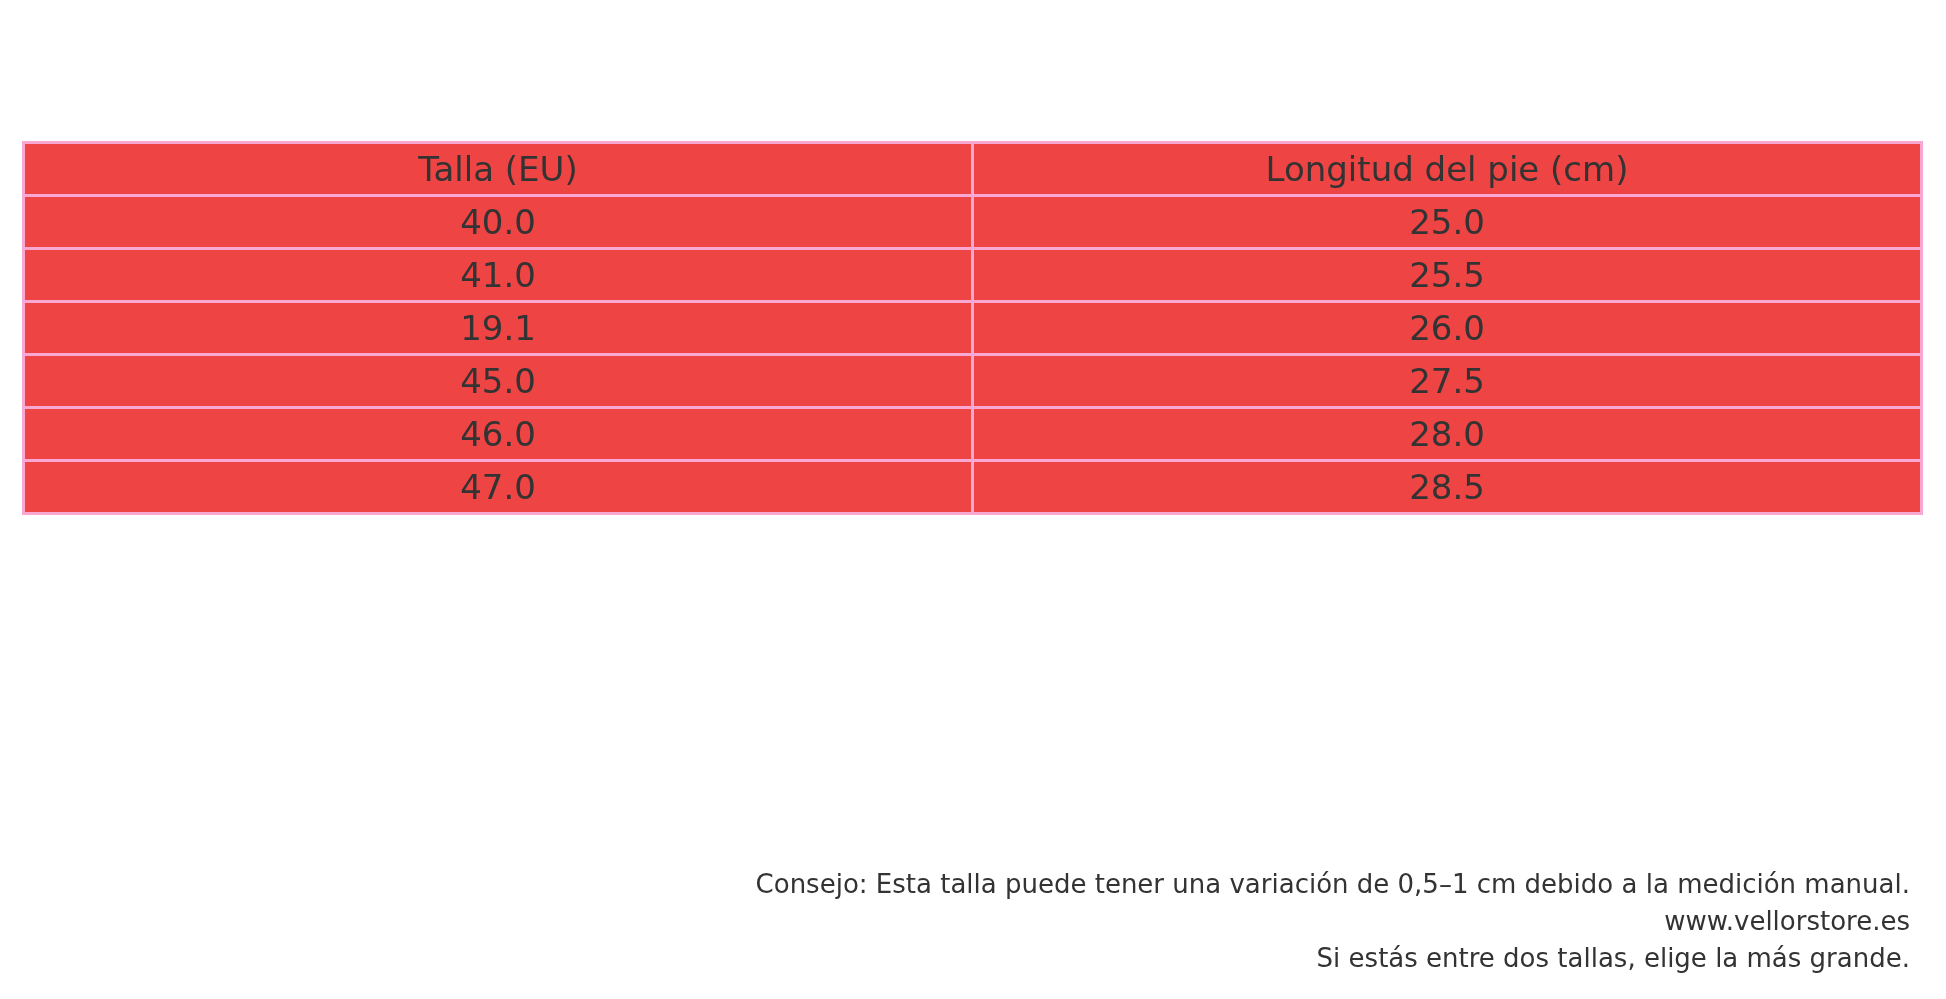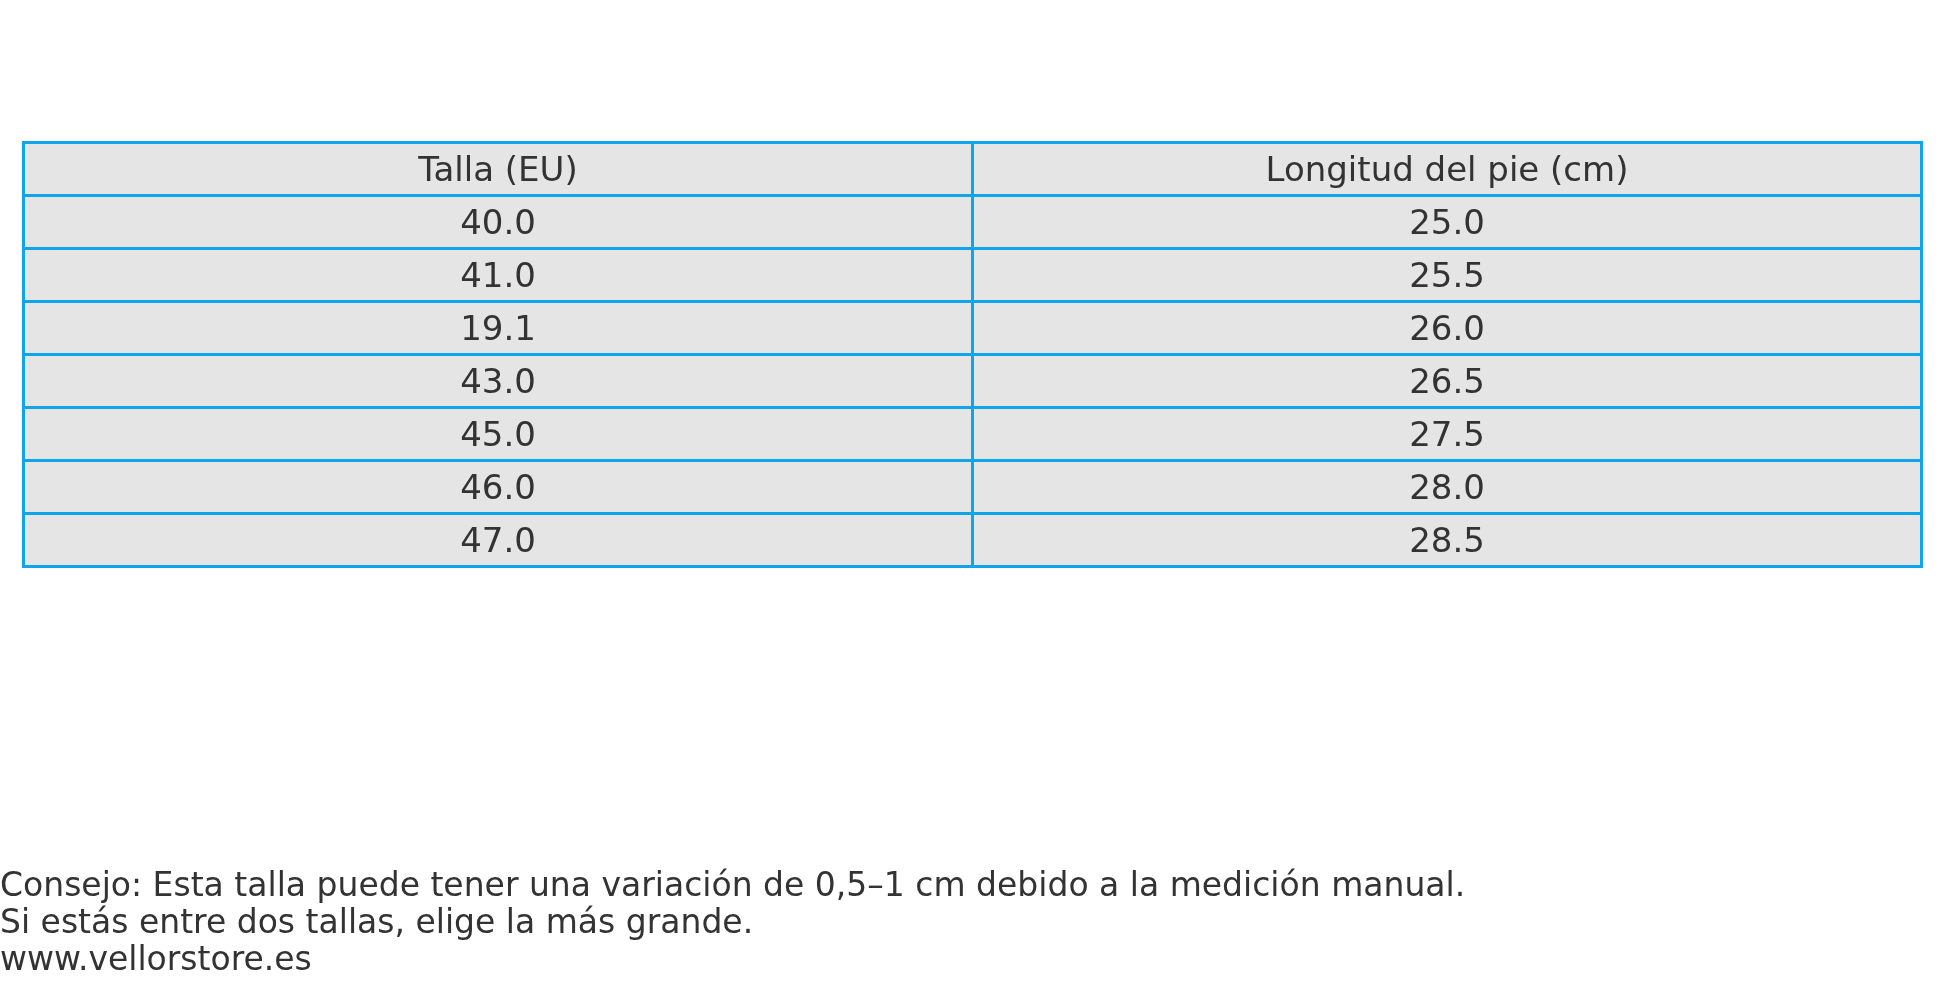--- a/index.html
+++ b/index.html
@@ -18,37 +18,37 @@
   table.size-table {
     position: absolute;
     left: 22px;
     top: 141px;
     width: 1901px;
     border-collapse: collapse;
     table-layout: fixed;
   }
   table.size-table th,
   table.size-table td {
-    border: 3px solid #0ea5e9;
+    border: 3px solid #f9a8d4;
     height: 50px;
     padding: 0;
     text-align: center;
     vertical-align: middle;
     font-size: 34px;
     font-weight: 400;
     color: #333333;
-    background: #e5e5e5;
+    background: #ef4444;
   }
   .footer-note {
     position: absolute;
     left: 0;
     top: 866px;
     width: 1910px;
-    text-align: left;
-    font-size: 33px;
+    text-align: right;
+    font-size: 26px;
     color: #333333;
   }
   .footer-note .note-line {
     line-height: 37px;
     white-space: nowrap;
   }
 </style>
 </head>
 <body>
 
@@ -66,35 +66,31 @@
       </tr>
       <tr>
         <td>41.0</td>
         <td>25.5</td>
       </tr>
       <tr>
         <td>19.1</td>
         <td>26.0</td>
       </tr>
       <tr>
-        <td>43.0</td>
-        <td>26.5</td>
-      </tr>
-      <tr>
         <td>45.0</td>
         <td>27.5</td>
       </tr>
       <tr>
         <td>46.0</td>
         <td>28.0</td>
       </tr>
       <tr>
         <td>47.0</td>
         <td>28.5</td>
       </tr>
     </tbody>
 </table>
 
 <div class="footer-note">
   <div class="note-line">Consejo: Esta talla puede tener una variación de 0,5–1 cm debido a la medición manual.</div>
+  <div class="note-line">www.vellorstore.es</div>
   <div class="note-line">Si estás entre dos tallas, elige la más grande.</div>
-  <div class="note-line">www.vellorstore.es</div>
 </div>
 
 </body></html>

